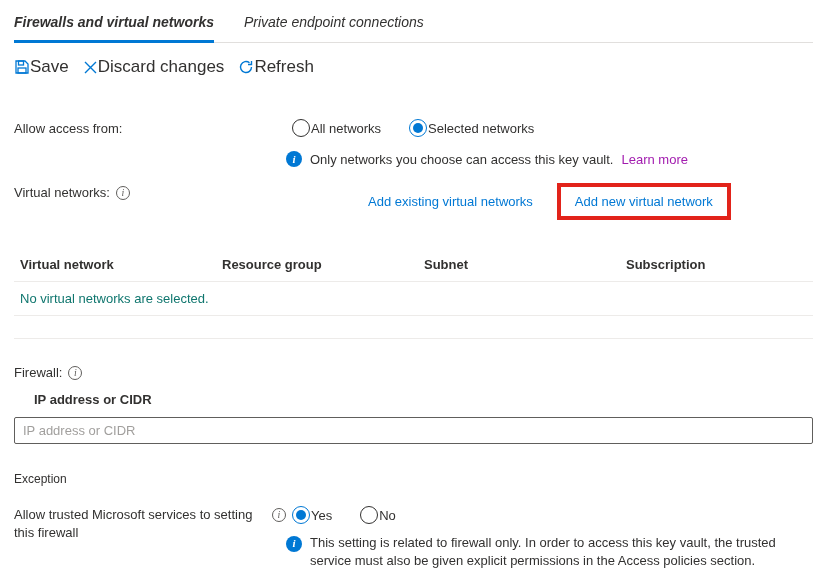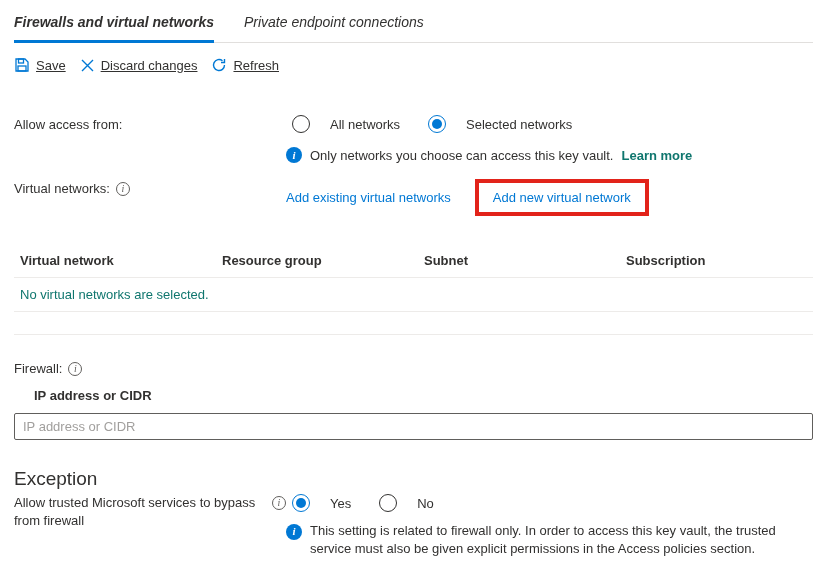--- a/index.html
+++ b/index.html
@@ -35,25 +35,23 @@
     
     
     .toolbar {
       display: flex;
       gap: 14px;
       padding: 14px 0 18px 0;
     }
     .toolbar-btn {
       display: flex;
       align-items: center;
-      gap: 6px;
       cursor: pointer;
       color: #323130;
-      font-size: 13px;
-      text-decoration: underline;
+      font-size: 17px;
     }
     .toolbar-btn .ticon {
       color: #0078d4;
       display: flex;
       align-items: center;
     }
     
     
     .row {
       display: flex;
@@ -69,21 +67,21 @@
       align-items: center;
       gap: 6px;
     }
     .row-content { flex: 1; }
     
     
     .radios { display: flex; gap: 22px; align-items: center; }
     .radio {
       display: flex;
       align-items: center;
-      gap: 20px;
+      gap: 1px;
       cursor: pointer;
       padding-left: 6px;
     }
     .radio-circle {
       width: 18px; height: 18px;
       border: 1px solid #323130;
       border-radius: 50%;
       display: flex; align-items: center; justify-content: center;
     }
     .radio.selected .radio-circle {
@@ -103,40 +101,41 @@
       font-size: 13px;
     }
     .info-icon-circle {
       width: 16px; height: 16px; border-radius: 50%;
       background: #0078d4; color: #fff;
       display: flex; align-items: center; justify-content: center;
       font-style: italic; font-family: Georgia, serif;
       font-size: 11px; font-weight: bold;
       flex-shrink: 0;
     }
-    .link { color: #0f766e; cursor: pointer; font-weight: bold; }
+    .link { color: #a21caf; cursor: pointer; }
     
     
     .section-gap { margin-top: 16px; }
     
     
     .info-outline {
       width: 14px; height: 14px; border: 1px solid #605e5c;
       border-radius: 50%;
       display: inline-flex; align-items: center; justify-content: center;
       font-style: italic; font-family: Georgia, serif;
       font-size: 10px; color: #605e5c;
       flex-shrink: 0;
     }
     
     
     .add-links {
       display: flex;
       gap: 24px;
       align-items: center;
+      justify-content: center;
     }
     .add-link {
       color: #0078d4;
       cursor: pointer;
       font-size: 13px;
     }
     .highlight-box {
       border: 4px solid #e2231a;
       padding: 7px 14px;
     }
@@ -177,21 +176,21 @@
       padding: 5px 8px;
       font-size: 13px;
       border: 1px solid #605e5c;
       border-radius: 2px;
       color: #323130;
       font-family: inherit;
     }
     .fw-input::placeholder { color: #a19f9d; }
     
     
-    .exc-title { margin-top: 28px; margin-bottom: 4px; font-size: 19px; }
+    .exc-title { margin-top: 28px; margin-bottom: 20px; font-size: 12px; }
     .exc-row { display: flex; align-items: flex-start; }
     .exc-label { width: 272px; display:flex; gap:6px; align-items:flex-start; line-height:1.4; }
     .exc-content { flex:1; }
     .info-line2 {
       display: flex;
       gap: 8px;
       margin-top: 10px;
       font-size: 13px;
       line-height: 1.4;
       align-items: flex-start;
@@ -302,21 +301,21 @@
     <span class="info-outline">i</span>
   </div>
 </div>
 <div class="fw-label">IP address or CIDR</div>
 <input class="fw-input" type="text" placeholder="IP address or CIDR" style="">
 
 
 <div class="exc-title">Exception</div>
 <div class="exc-row">
   <div class="exc-label">
-    <span>Allow trusted Microsoft services to bypass from firewall</span>
+    <span>Allow trusted Microsoft services to setting this firewall</span>
     <span class="info-outline" style="margin-top:2px">i</span>
   </div>
   <div class="exc-content">
     <div class="radios">
       <div class="radio selected">
         <span class="radio-circle">
             <span class="radio-dot"></span>
           </span>
         <span>Yes</span>
       </div>

